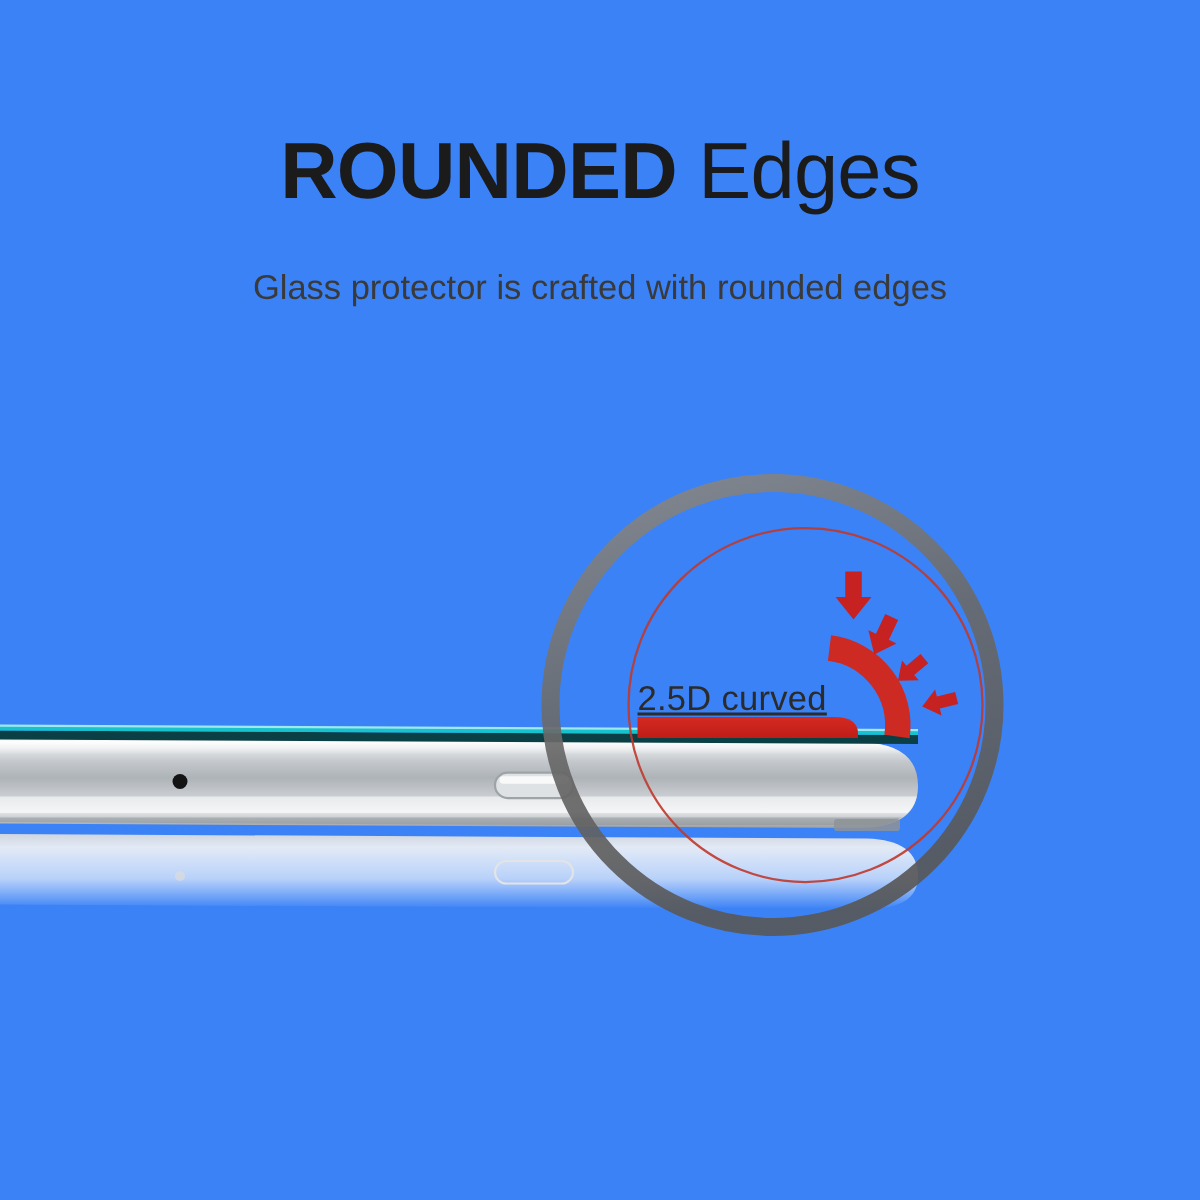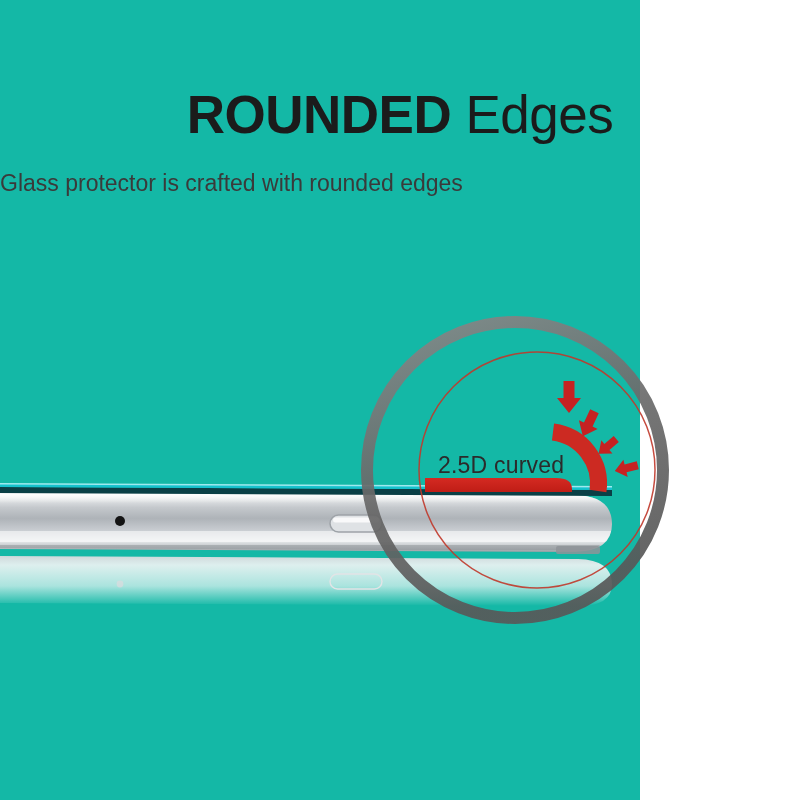--- a/index.html
+++ b/index.html
@@ -5,43 +5,43 @@
 <style>
   * { margin:0; padding:0; box-sizing:border-box; }
   html, body {
     width:800px; height:800px;
     background:#ffffff;
     font-family:"Liberation Sans", sans-serif;
     overflow:hidden;
   }
   #stage {
     position:relative;
-    width:640px; height:800px;
-    background:#14b8a6;
+    width:800px; height:800px;
+    background:#3b82f6;
   }
 
   
   .headline {
     position:absolute;
     top:85px; left:0; width:800px;
     text-align:center;
     font-size:53px;
     line-height:60px;
     color:#1b1b1b;
     letter-spacing:-0.5px;
     white-space:nowrap;
   }
   .headline .hl-bold   { font-weight:700; }
   .headline .hl-light  { font-weight:400; }
 
   
   .subtitle {
     position:absolute;
-    top:168px; left:0; width:800px;
-    text-align:left;
+    top:176px; left:0; width:800px;
+    text-align:center;
     font-size:23px;
     line-height:30px;
     font-weight:400;
     color:#3a3a3a;
   }
   .subtitle .sub-line { display:block; }
 
   
   #artwork {
     position:absolute;
@@ -162,17 +162,17 @@
           <g transform="translate(627,468) rotate(76) scale(0.74)">
             <path d="M -5.5,-15 L 5.5,-15 L 5.5,2 L 12,2 L 0,17 L -12,2 L -5.5,2 Z"></path>
           </g>
         </g>
       </g>
 
       <circle cx="515" cy="470" r="148" fill="none" stroke="url(#gRing)" stroke-width="12" opacity="0.92"></circle>
     </svg>
   </div>
 
-  <div style="position:absolute; left:438px; top:452px; width:200px;
+  <div style="position:absolute; left:425px; top:452px; width:200px;
               font-size:23px; line-height:26px; color:#2b2b2b; font-weight:400;
-              letter-spacing:0.2px; white-space:nowrap;">2.5D curved</div>
+              letter-spacing:0.2px; white-space:nowrap;text-decoration:underline;">2.5D curved</div>
 
 </div>
 
 </body></html>

